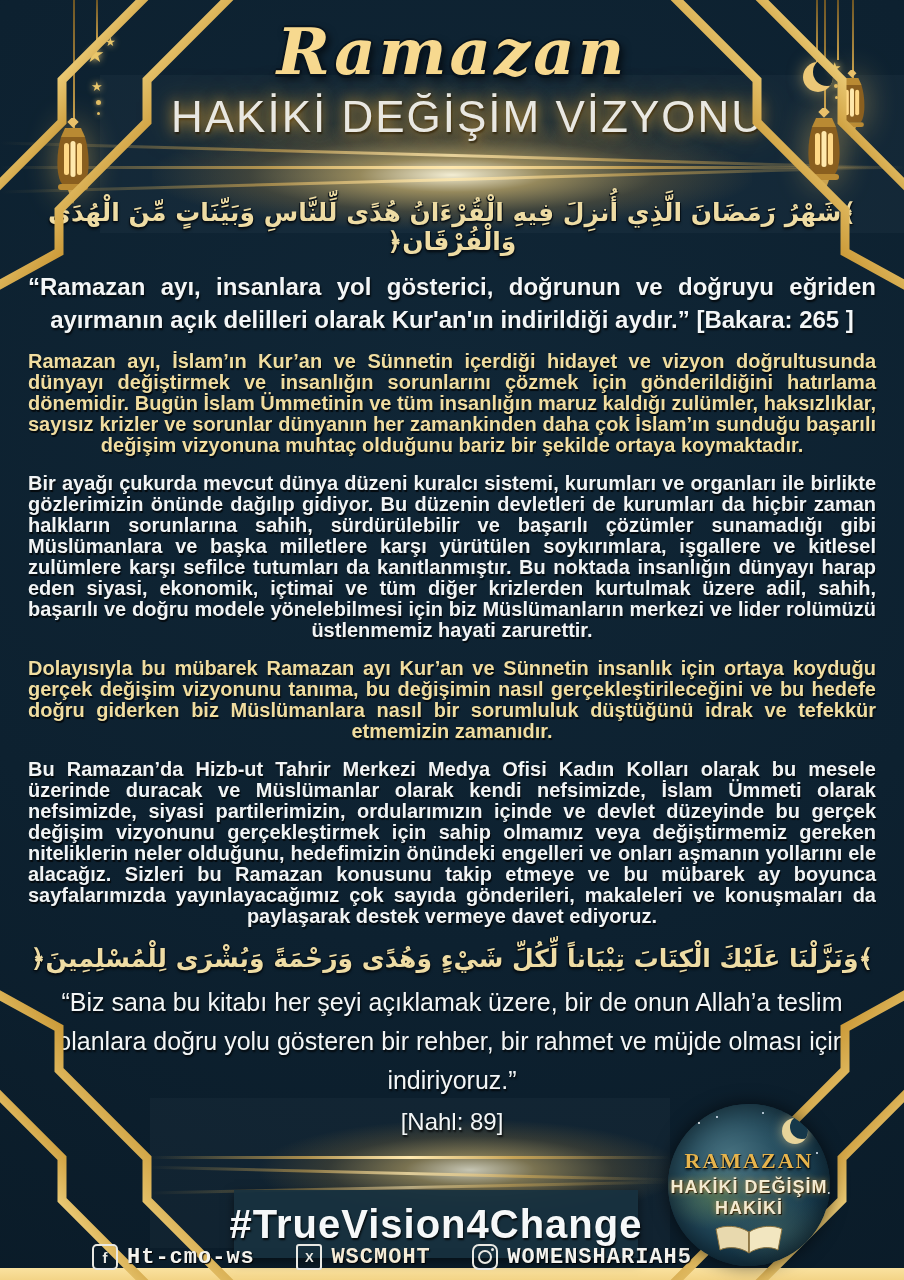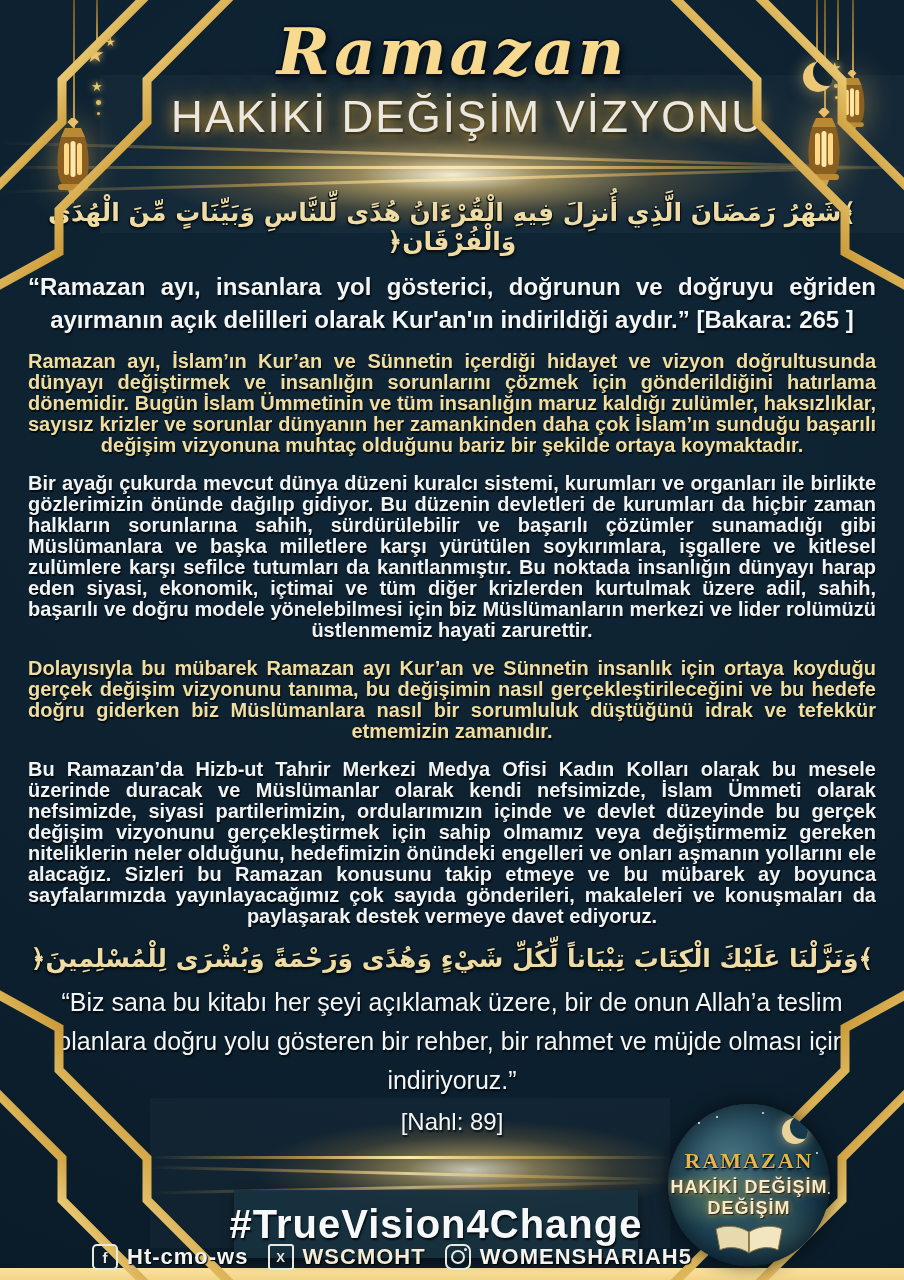--- a/index.html
+++ b/index.html
@@ -81,21 +81,21 @@
   .badge-sub{font-size:18px;font-weight:800;letter-spacing:1px;color:#f3ead0;text-shadow:0 0 6px rgba(228,168,56,.8),1px 1px 1px #000;margin-top:3px;}
   .badge-book{position:absolute;left:50%;bottom:8px;transform:translateX(-50%);}
   .hashtag-box{
     position:absolute;left:234px;top:1190px;width:404px;height:68px;z-index:7;
     background:rgba(23,49,63,.94);box-shadow:0 4px 10px rgba(0,0,0,.5);
     display:flex;align-items:center;justify-content:center;text-align:center;
   }
   .hashtag-box span{font-size:40px;font-weight:800;color:#f6f8f9;text-shadow:1px 2px 2px rgba(0,0,0,.8);letter-spacing:1px;}
   .footer{position:absolute;left:92px;top:1244px;width:600px;display:flex;justify-content:space-between;align-items:center;z-index:7;}
   .social{display:flex;align-items:center;gap:9px;}
-  .social .handle{font-size:22px;font-weight:800;color:#f4f3ee;letter-spacing:1px;text-shadow:1px 1px 1px #000;}
+  .social .handle{font-size:22px;font-weight:800;color:#f4f3ee;letter-spacing:1px;text-shadow:1px 1px 1px #000;font-family:Liberation Mono, monospace;}
   .icon-box{width:22px;height:22px;border:2px solid #e9e9e4;border-radius:5px;display:flex;align-items:center;justify-content:center;color:#e9e9e4;font-size:15px;font-weight:bold;line-height:1;}
   .icon-box.sq{border-radius:3px;font-size:13px;}
   .ig{position:relative;width:22px;height:22px;border:2px solid #e9e9e4;border-radius:7px;}
   .ig::before{content:"";position:absolute;left:4px;top:4px;width:10px;height:10px;border:2px solid #e9e9e4;border-radius:50%;}
   .ig::after{content:"";position:absolute;right:2px;top:2px;width:3px;height:3px;border-radius:50%;background:#e9e9e4;}
   .bottom-bar{position:absolute;left:0;top:1268px;width:904px;height:12px;background:linear-gradient(#fae2a0,#f3d486);z-index:6;}
 </style>
 </head>
 <body>
 
@@ -226,21 +226,21 @@
     <div class="arabic" style="margin-bottom:10px;">﴾وَنَزَّلْنَا عَلَيْكَ الْكِتَابَ تِبْيَاناً لِّكُلِّ شَيْءٍ وَهُدًى وَرَحْمَةً وَبُشْرَى لِلْمُسْلِمِينَ﴿</div>
     <p class="quote2">“Biz sana bu kitabı her şeyi açıklamak üzere, bir de onun Allah’a teslim olanlara doğru yolu gösteren bir rehber, bir rahmet ve müjde olması için indiriyoruz.”</p>
     <div class="ref2">[Nahl: 89]</div>
   </div>
 
   <div class="badge">
     <div class="badge-stars"></div>
     <div class="badge-crescent"></div>
     <div class="badge-title">RAMAZAN</div>
     <div class="badge-sub">HAKİKİ DEĞİŞİM</div>
-    <div class="badge-sub" style="margin-top:0;">DEĞİŞİM</div>
+    <div class="badge-sub" style="margin-top:0;">HAKİKİ</div>
     <svg class="badge-book" width="74" height="34" viewBox="0 0 74 34">
       <path d="M37 8 C26 1 12 1 4 5 L8 26 C16 22 28 23 37 29 Z" fill="#e8d9ae" stroke="#8a7340" stroke-width="1"></path>
       <path d="M37 8 C48 1 62 1 70 5 L66 26 C58 22 46 23 37 29 Z" fill="#f2e6c0" stroke="#8a7340" stroke-width="1"></path>
       <line x1="37" y1="8" x2="37" y2="29" stroke="#8a7340" stroke-width="1.5"></line>
     </svg>
   </div>
 
   <div class="hashtag-box">
     <span>#TrueVision4Change</span>
   </div>

